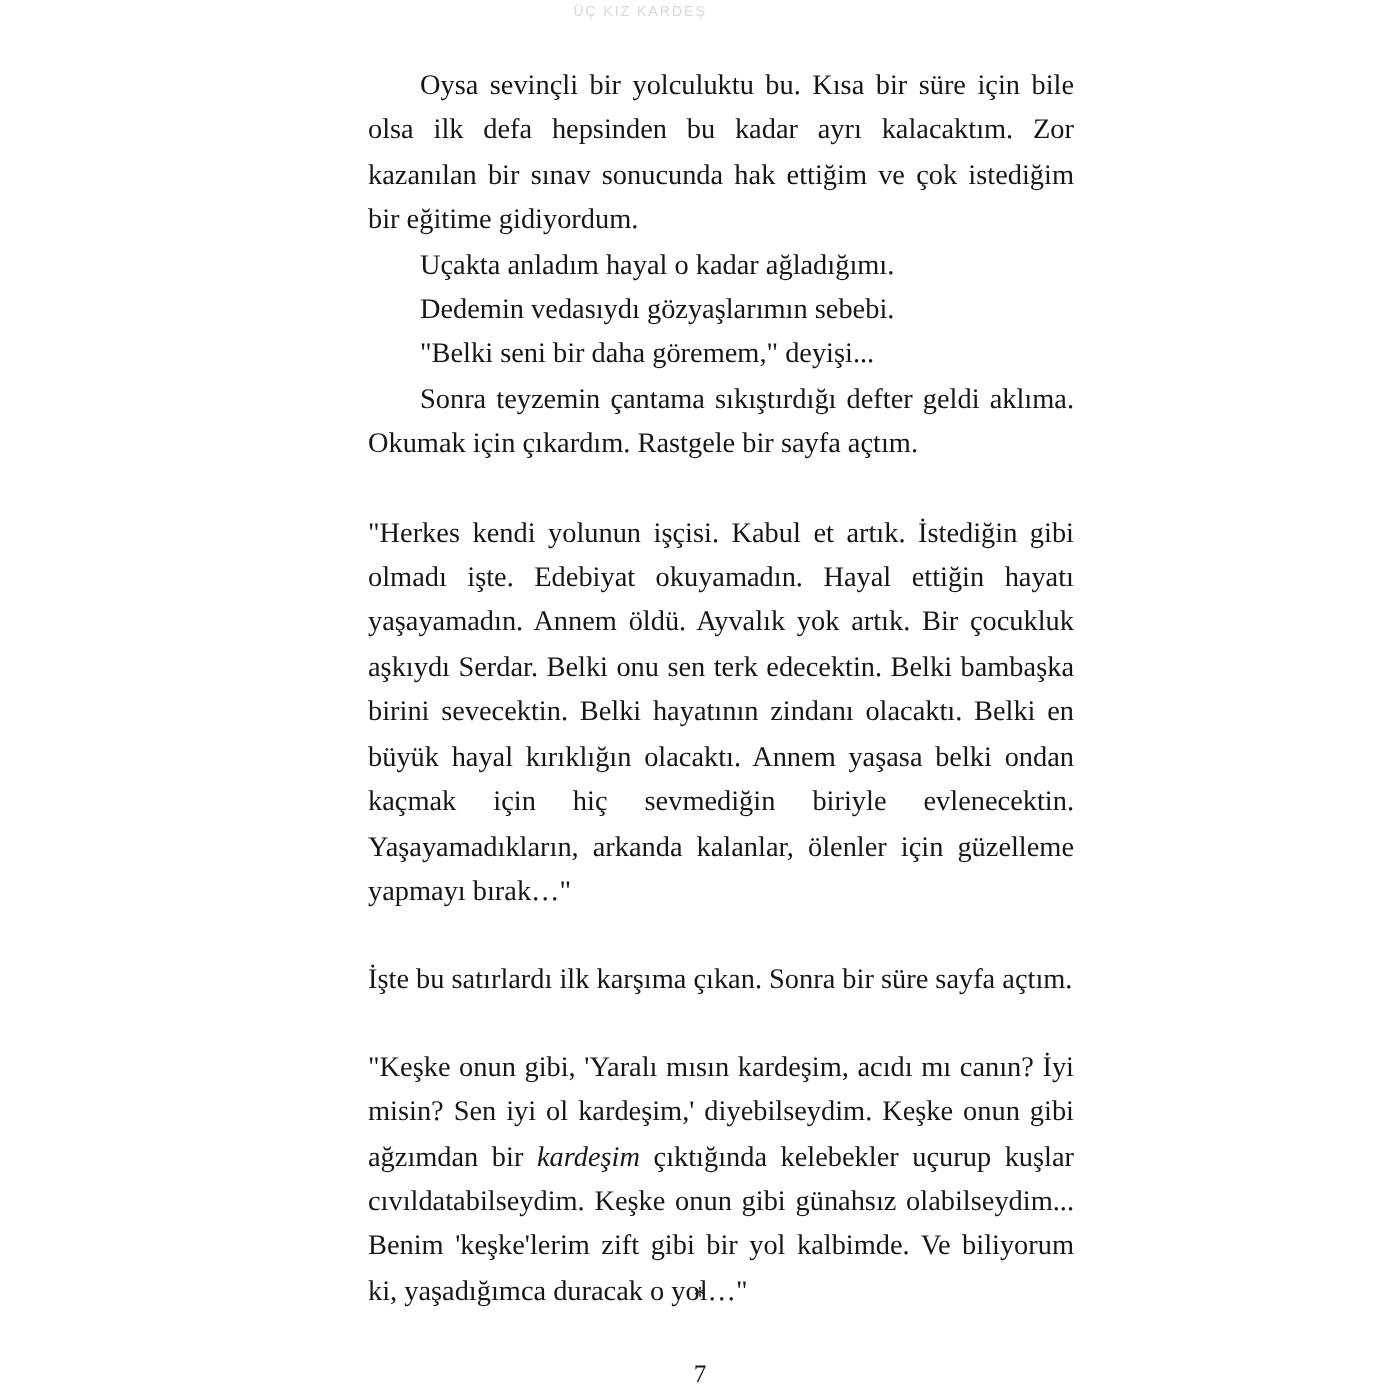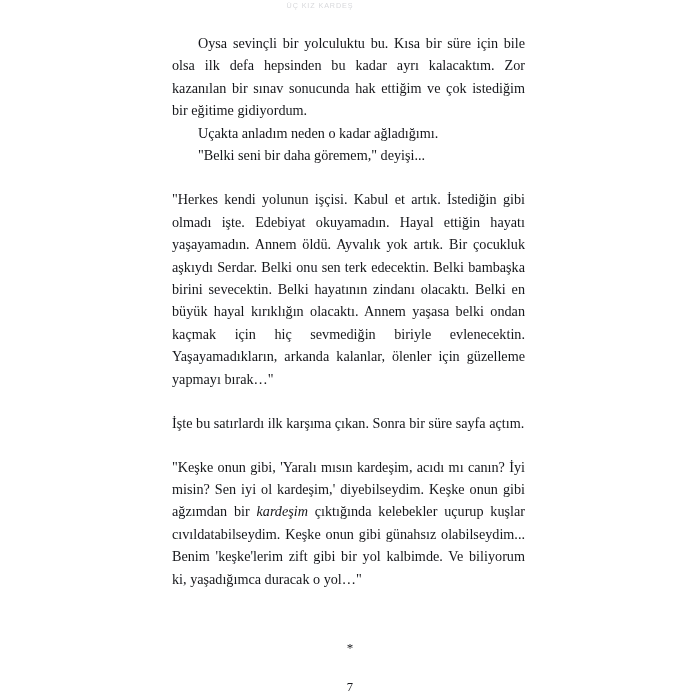--- a/index.html
+++ b/index.html
@@ -27,21 +27,21 @@
     letter-spacing: 0.9px;
     color: #d8d9dc;
     font-family: "Liberation Sans", "DejaVu Sans", sans-serif;
     white-space: nowrap;
     user-select: none;
   }
 
   
   .text-block {
     position: absolute;
-    left: 172px;
+    left: 184px;
     top: 32px;
     width: 353px;
   }
 
   p {
     margin: 0;
     font-size: 14.2px;
     line-height: 22.4px;
     text-align: justify;
     text-justify: inter-word;
@@ -86,25 +86,27 @@
 </style>
 </head>
 <body>
 
 <div class="running-head">ÜÇ KIZ KARDEŞ</div>
 
 <div class="text-block">
 
   <p class="indent">Oysa sevinçli bir yolculuktu bu. Kısa bir süre için bile olsa ilk defa hepsinden bu kadar ayrı kalacaktım. Zor kazanılan bir sınav sonucunda hak ettiğim ve çok istediğim bir eğitime gidiyordum.</p>
 
-  <p class="indent">Uçakta anladım neden o kadar ağladığımı.</p>
+  <p class="indent">Uçakta anladım hayal o kadar ağladığımı.</p>
 
+  <p class="indent">Dedemin vedasıydı gözyaşlarımın sebebi.</p>
 
   <p class="indent">"Belki seni bir daha göremem," deyişi...</p>
 
+  <p class="indent">Sonra teyzemin çantama sıkıştırdığı defter geldi aklıma. Okumak için çıkardım. Rastgele bir sayfa açtım.</p>
 
   <p class="no-indent gap-before">"Herkes kendi yolunun işçisi. Kabul et artık. İstediğin gibi olmadı işte. Edebiyat okuyamadın. Hayal ettiğin hayatı yaşayamadın. Annem öldü. Ayvalık yok artık. Bir çocukluk aşkıydı Serdar. Belki onu sen terk edecektin. Belki bambaşka birini sevecektin. Belki hayatının zindanı olacaktı. Belki en büyük hayal kırıklığın olacaktı. Annem yaşasa belki ondan kaçmak için hiç sevmediğin biriyle evlenecektin. Yaşayamadıkların, arkanda kalanlar, ölenler için güzelleme yapmayı bırak…"</p>
 
   <p class="no-indent gap-before">İşte bu satırlardı ilk karşıma çıkan. Sonra bir süre sayfa açtım.</p>
 
   <p class="no-indent gap-before-sm"><span>"Keşke onun gibi, 'Yaralı mısın kardeşim, acıdı mı canın? İyi misin? Sen iyi ol kardeşim,' diyebilseydim. Keşke onun gibi ağzımdan bir </span><em class="emph">kardeşim</em><span> çıktığında kelebekler uçurup kuşlar cıvıldatabilseydim. Keşke onun gibi günahsız olabilseydim... Benim 'keşke'lerim zift gibi bir yol kalbimde. Ve biliyorum ki, yaşadığımca duracak o yol…"</span></p>
 
 </div>
 
 <div class="ornament">*</div>

